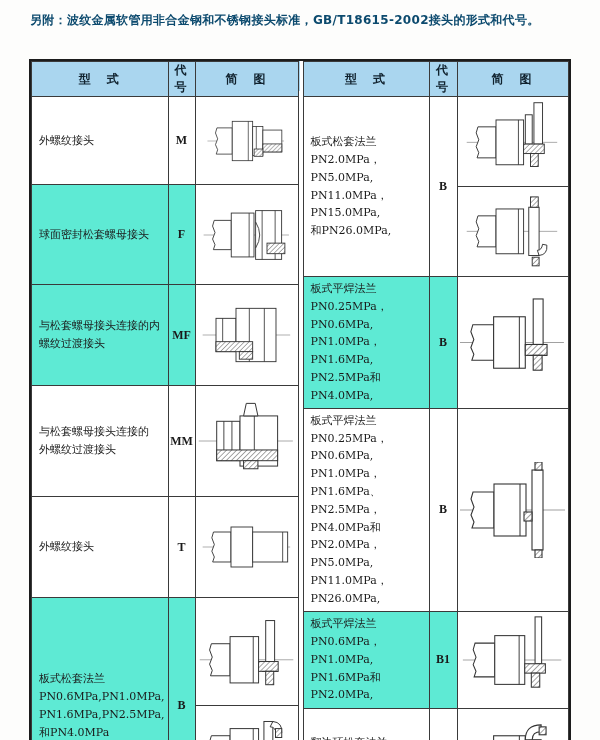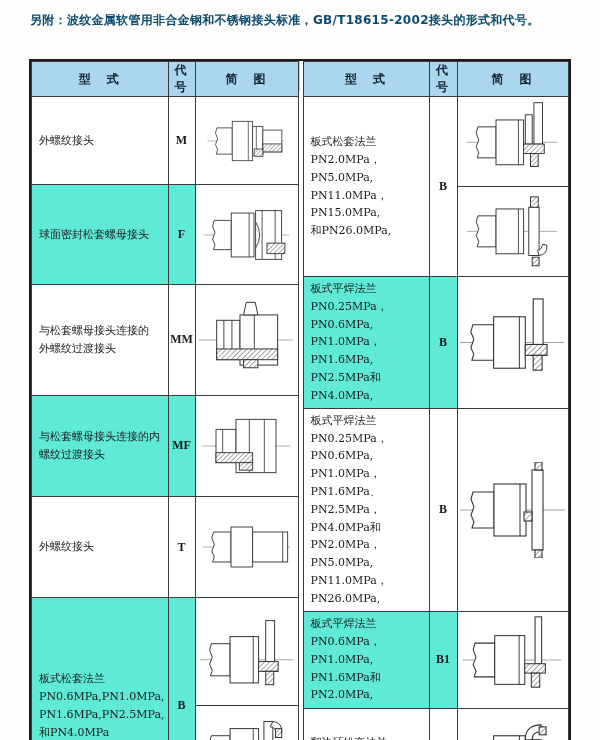--- a/index.html
+++ b/index.html
@@ -112,20 +112,45 @@
                 <line x1="58" y1="21" x2="58" y2="75" stroke="#333" stroke-width="1"></line>
                 <rect x="66" y="18" width="32" height="60" fill="#fff" stroke="#333" stroke-width="1.1"></rect>
                 <line x1="74" y1="18" x2="74" y2="78" stroke="#333" stroke-width="1"></line>
                 <line x1="90" y1="18" x2="90" y2="78" stroke="#333" stroke-width="1"></line>
                 <path d="M66,32 Q76,48 66,64" fill="none" stroke="#333" stroke-width="1.1"></path>
                 <rect x="80" y="58" width="22" height="13" fill="url(#hx)" stroke="#333" stroke-width="1.1"></rect>
               </svg>
             </div>
         </td>
       </tr>
+      <tr style="height:86px" data-hl="true">
+        <td class="type">与松套螺母接头连接的内
+螺纹过渡接头</td>
+        <td class="code">MF</td>
+        <td class="diag">
+          <div class="dbox dh80">
+              <svg viewBox="0 0 110 96" preserveAspectRatio="xMidYMid meet">
+                <defs>
+                  <pattern id="hx" width="4" height="4" patternUnits="userSpaceOnUse" patternTransform="rotate(45)">
+                    <rect width="4" height="4" fill="#fff"></rect>
+                    <line x1="0" y1="0" x2="0" y2="4" stroke="#666" stroke-width="1.3"></line>
+                  </pattern>
+                </defs>
+                <line x1="2" y1="48" x2="107" y2="48" stroke="#777" stroke-width="0.7"></line>
+                <rect x="18" y="28" width="24" height="40" fill="#fff" stroke="#333" stroke-width="1.1"></rect>
+                <line x1="26" y1="28" x2="26" y2="68" stroke="#333" stroke-width="1"></line>
+                <rect x="42" y="16" width="48" height="64" fill="#fff" stroke="#333" stroke-width="1.1"></rect>
+                <line x1="58" y1="16" x2="58" y2="80" stroke="#333" stroke-width="1"></line>
+                <line x1="76" y1="16" x2="76" y2="80" stroke="#333" stroke-width="1"></line>
+                <rect x="18" y="56" width="44" height="12" fill="url(#hx)" stroke="#333" stroke-width="1.1"></rect>
+                <rect x="46" y="68" width="16" height="9" fill="url(#hx)" stroke="#333" stroke-width="1.1"></rect>
+              </svg>
+            </div>
+        </td>
+      </tr>
       <tr style="height:94px" data-hl="false">
         <td class="type">与松套螺母接头连接的
 外螺纹过渡接头</td>
         <td class="code">MM</td>
         <td class="diag">
           <div class="dbox dh86">
               <svg viewBox="0 0 110 96" preserveAspectRatio="xMidYMid meet">
                 <defs>
                   <pattern id="hx" width="4" height="4" patternUnits="userSpaceOnUse" patternTransform="rotate(45)">
                     <rect width="4" height="4" fill="#fff"></rect>
@@ -134,45 +159,20 @@
                 </defs>
                 <line x1="2" y1="48" x2="107" y2="48" stroke="#777" stroke-width="0.7"></line>
                 <rect x="22" y="26" width="26" height="44" fill="#fff" stroke="#333" stroke-width="1.1"></rect>
                 <line x1="30" y1="26" x2="30" y2="70" stroke="#333" stroke-width="1"></line>
                 <line x1="39" y1="26" x2="39" y2="70" stroke="#333" stroke-width="1"></line>
                 <rect x="48" y="20" width="42" height="56" fill="#fff" stroke="#333" stroke-width="1.1"></rect>
                 <line x1="64" y1="20" x2="64" y2="76" stroke="#333" stroke-width="1"></line>
                 <polygon points="52,20 55,6 65,6 68,20" fill="#fff" stroke="#333" stroke-width="1.1"></polygon>
                 <rect x="22" y="58" width="68" height="12" fill="url(#hx)" stroke="#333" stroke-width="1.1"></rect>
                 <rect x="52" y="70" width="16" height="9" fill="url(#hx)" stroke="#333" stroke-width="1.1"></rect>
-              </svg>
-            </div>
-        </td>
-      </tr>
-      <tr style="height:86px" data-hl="true">
-        <td class="type">与松套螺母接头连接的内
-螺纹过渡接头</td>
-        <td class="code">MF</td>
-        <td class="diag">
-          <div class="dbox dh80">
-              <svg viewBox="0 0 110 96" preserveAspectRatio="xMidYMid meet">
-                <defs>
-                  <pattern id="hx" width="4" height="4" patternUnits="userSpaceOnUse" patternTransform="rotate(45)">
-                    <rect width="4" height="4" fill="#fff"></rect>
-                    <line x1="0" y1="0" x2="0" y2="4" stroke="#666" stroke-width="1.3"></line>
-                  </pattern>
-                </defs>
-                <line x1="2" y1="48" x2="107" y2="48" stroke="#777" stroke-width="0.7"></line>
-                <rect x="18" y="28" width="24" height="40" fill="#fff" stroke="#333" stroke-width="1.1"></rect>
-                <line x1="26" y1="28" x2="26" y2="68" stroke="#333" stroke-width="1"></line>
-                <rect x="42" y="16" width="48" height="64" fill="#fff" stroke="#333" stroke-width="1.1"></rect>
-                <line x1="58" y1="16" x2="58" y2="80" stroke="#333" stroke-width="1"></line>
-                <line x1="76" y1="16" x2="76" y2="80" stroke="#333" stroke-width="1"></line>
-                <rect x="18" y="56" width="44" height="12" fill="url(#hx)" stroke="#333" stroke-width="1.1"></rect>
-                <rect x="46" y="68" width="16" height="9" fill="url(#hx)" stroke="#333" stroke-width="1.1"></rect>
               </svg>
             </div>
         </td>
       </tr>
       <tr style="height:86px" data-hl="false">
         <td class="type">外螺纹接头</td>
         <td class="code">T</td>
         <td class="diag">
           <div class="dbox dh80">
               <svg viewBox="0 0 110 96" preserveAspectRatio="xMidYMid meet">

